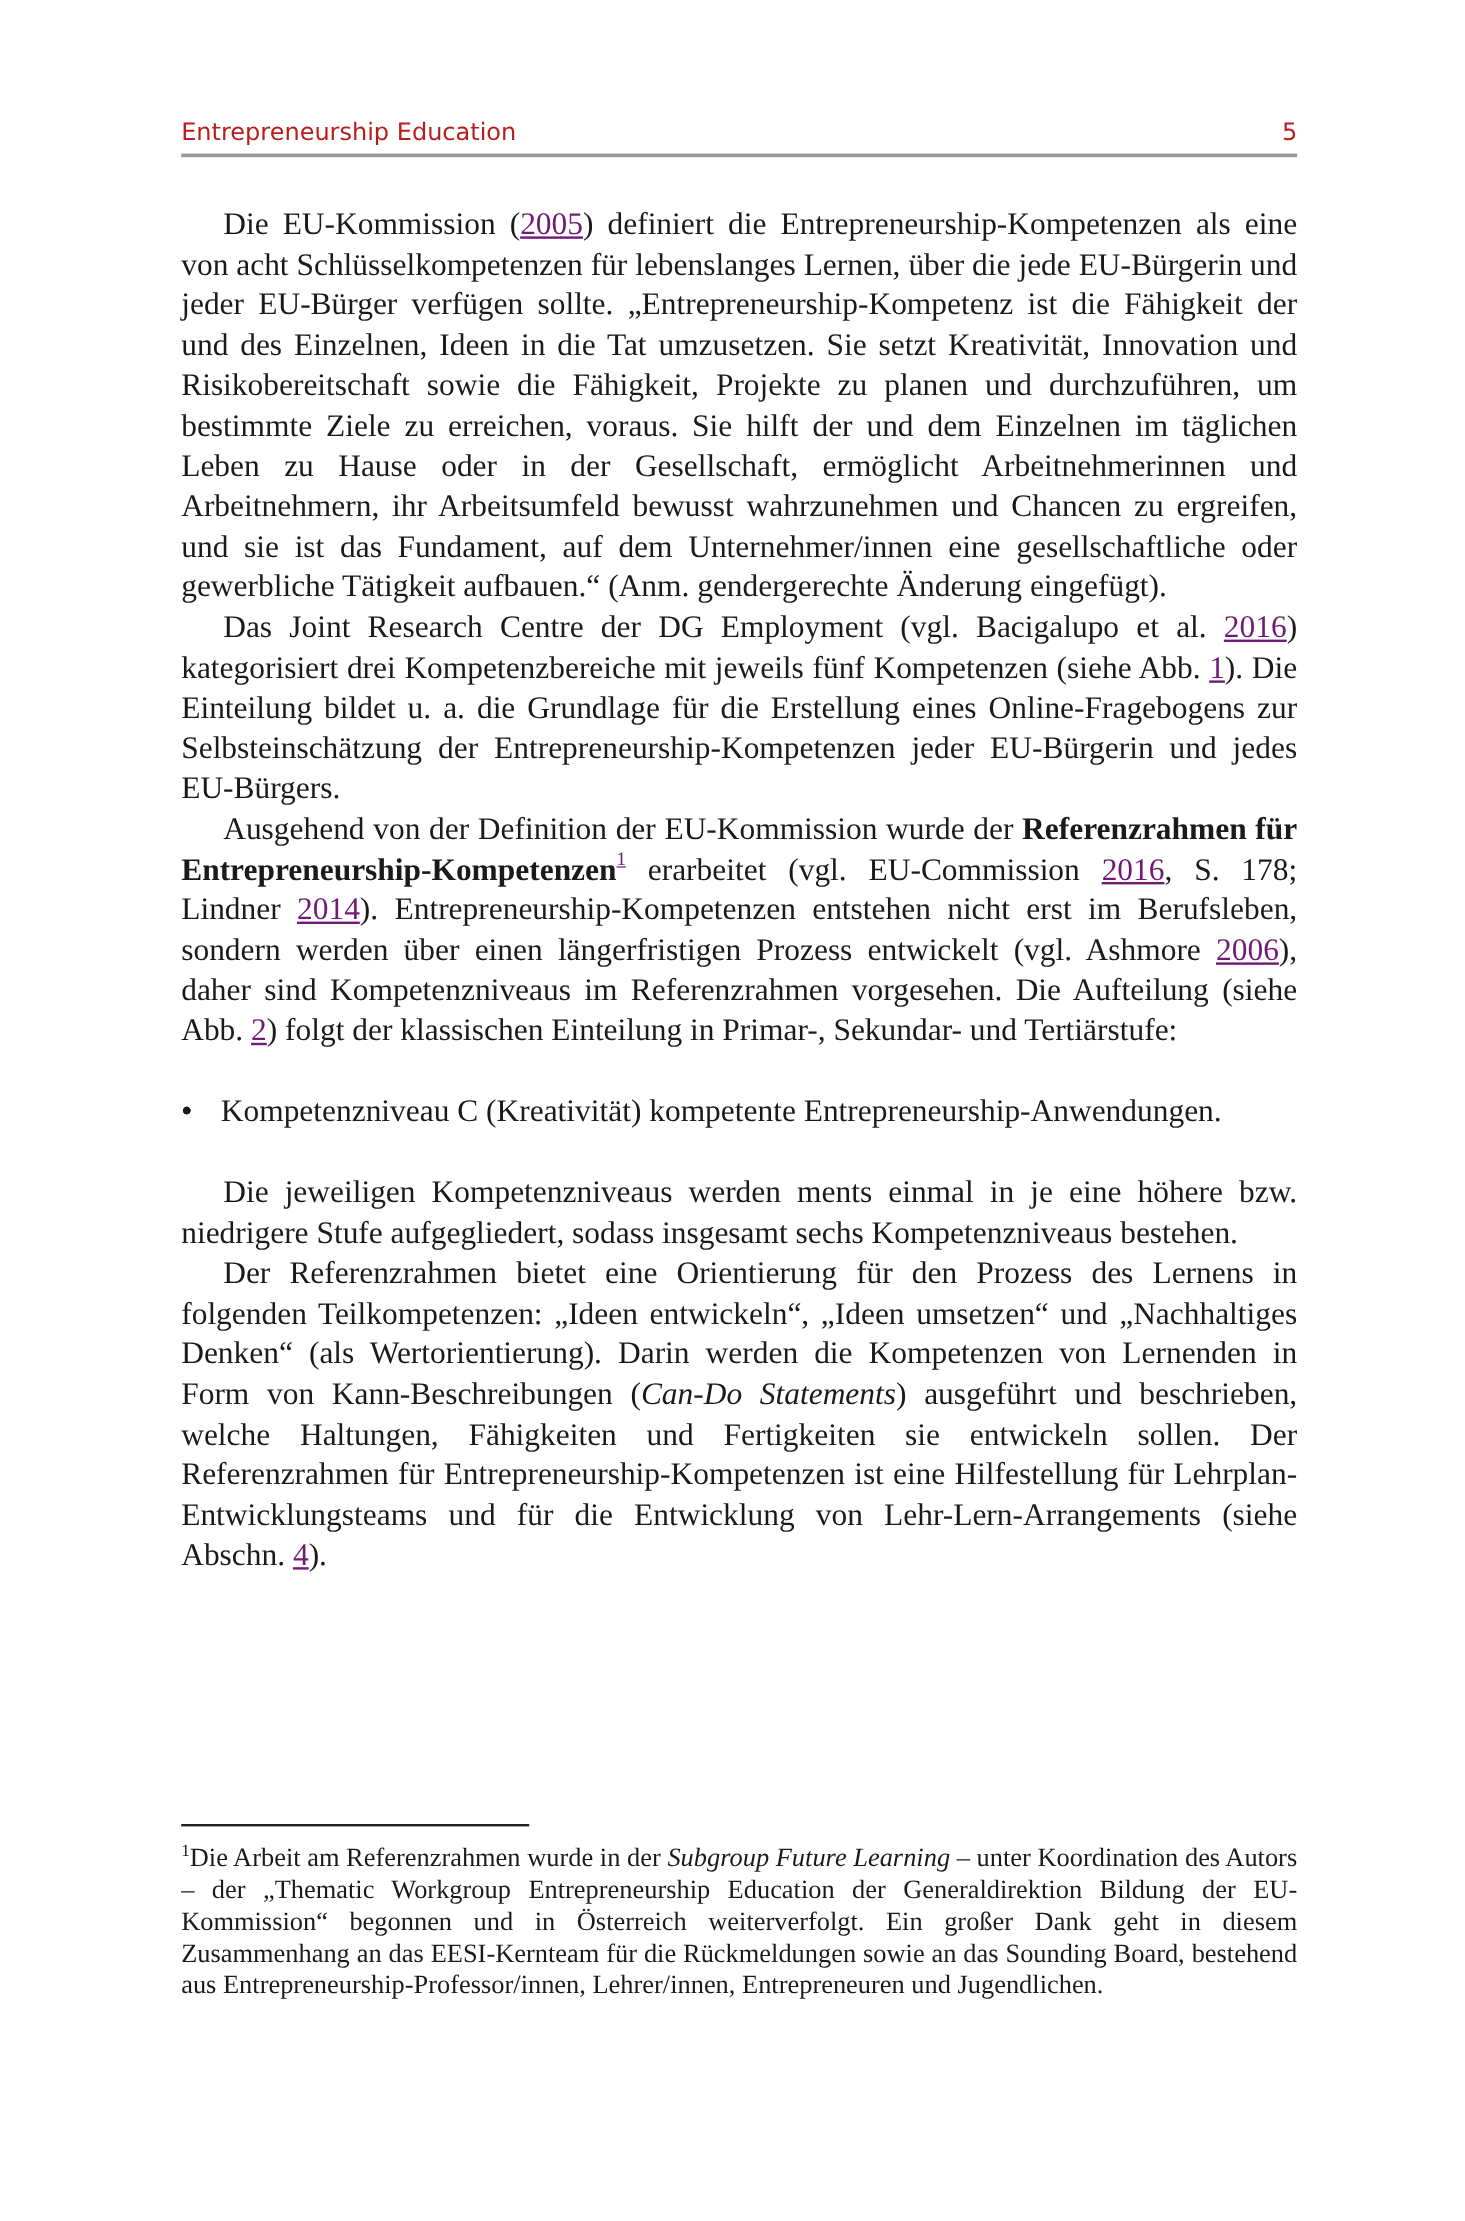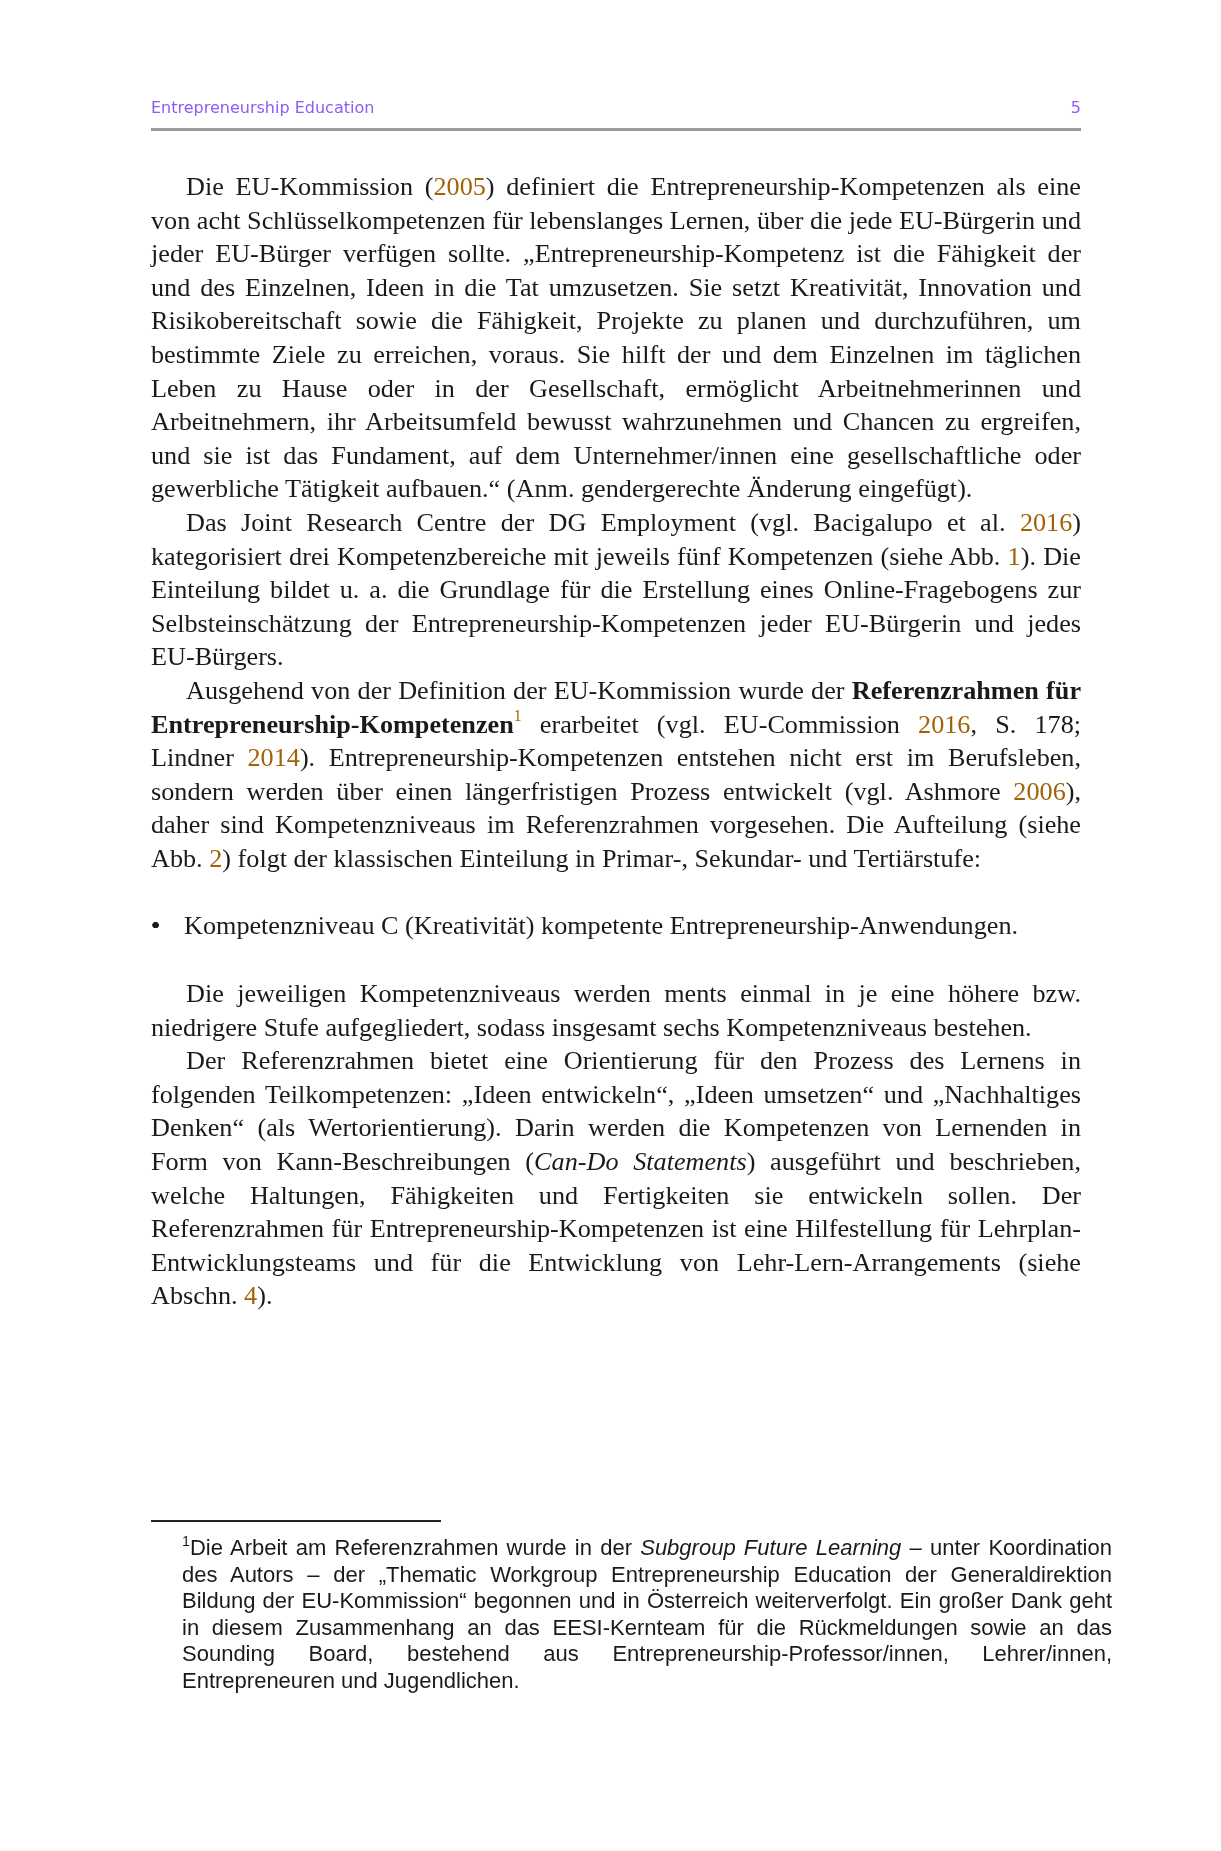--- a/index.html
+++ b/index.html
@@ -20,43 +20,43 @@
       top: 0;
       width: 930px;
     }
     .running-head {
       position: absolute;
       left: 0;
       top: 98px;
       width: 930px;
       height: 30px;
       font-family: "DejaVu Sans", sans-serif;
-      font-size: 16px;
-      color: #8b5cf6;
+      font-size: 20px;
+      color: #b91c1c;
       border-bottom: 3px solid #9a9a9a;
     }
     .running-head .title { position: absolute; left: 0; top: 0; }
     .running-head .pageno { position: absolute; right: 0; top: 0; }
 
     .body-text {
       position: absolute;
       left: 0;
       top: 170px;
       width: 930px;
       font-family: "Liberation Serif", serif;
       font-size: 26.2px;
       line-height: 33.6px;
       text-align: justify;
       hyphens: manual;
     }
     .body-text p {
       margin: 0;
       text-indent: 35px;
     }
-    .ref { color: #a16207; }
+    .ref { color: #701a75; text-decoration: underline; }
     .bold { font-weight: bold; }
     .ital { font-style: italic; }
     sup { font-size: 0.6em; line-height: 0; vertical-align: 0.75em; }
 
     ul.levels {
       list-style: none;
       margin: 34px 0 34px 0;
       padding: 0;
     }
     ul.levels li {
@@ -76,25 +76,24 @@
       top: 1520px;
       width: 290px;
       height: 0;
       border-top: 2px solid #222;
     }
     .footnote {
       position: absolute;
       left: 0;
       top: 1535px;
       width: 930px;
-      font-family: Liberation Sans, sans-serif;
+      font-family: Liberation Serif, serif;
       font-size: 22px;
       line-height: 26.5px;
       text-align: justify;
-      margin-left: 31px;
     }
     .footnote sup { font-size: 0.65em; vertical-align: 0.6em; }
   </style>
 </head>
 <body>
 
 <div class="page">
 
   <div class="running-head">
     <span class="title">Entrepreneurship Education</span>

